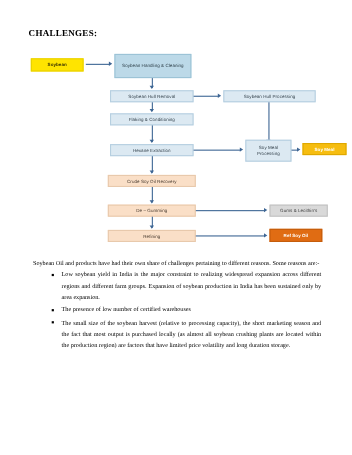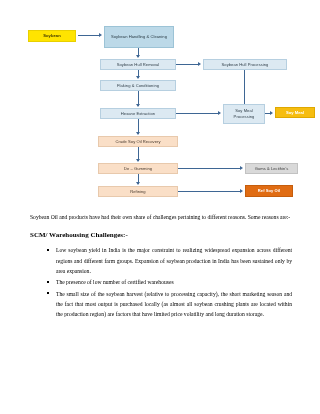--- a/index.html
+++ b/index.html
@@ -156,20 +156,21 @@
     width: 2px;
     height: 2px;
     background: #000;
   }
 </style>
 </head>
 <body>
 
 <div class="page">
 
+  <h1 class="doc-heading">CHALLENGES:</h1>
 
   <div class="flowchart">
 
     <div class="node yellow" style="left:2px; top:4px; width:48px; height:12px;">Soybean</div>
 
     <div class="conn h" style="left:52px; top:9px; width:22px;"></div>
     <div class="arrow right" style="left:73px; top:7.2px;"></div>
 
     <div class="node blue" style="left:78px; top:0px; width:70px; height:22px;">Soybean Handling &amp; Cleaning</div>
 
@@ -228,21 +229,20 @@
 
     <div class="conn h" style="left:152px; top:165px; width:63px;"></div>
     <div class="arrow right" style="left:214px; top:163.2px;"></div>
 
     <div class="node orange" style="left:219px; top:159px; width:48px; height:12px;">Ref Soy Oil</div>
 
   </div>
 
   <p class="body-text">Soybean Oil and products have had their own share of challenges pertaining to different reasons. Some reasons are:-</p>
 
-  <h2 class="sub-heading">SCM/ Warehousing Challenges:-</h2>
 
   <ul class="bullets">
     <li>
       <span class="bullet-dot"></span>
       <span>Low soybean yield in India is the major constraint to realizing widespread expansion across different regions and different farm groups. Expansion of soybean production in India has been sustained only by area expansion.</span>
     </li>
     <li>
       <span class="bullet-dot"></span>
       <span>The presence of low number of certified warehouses</span>
     </li>

